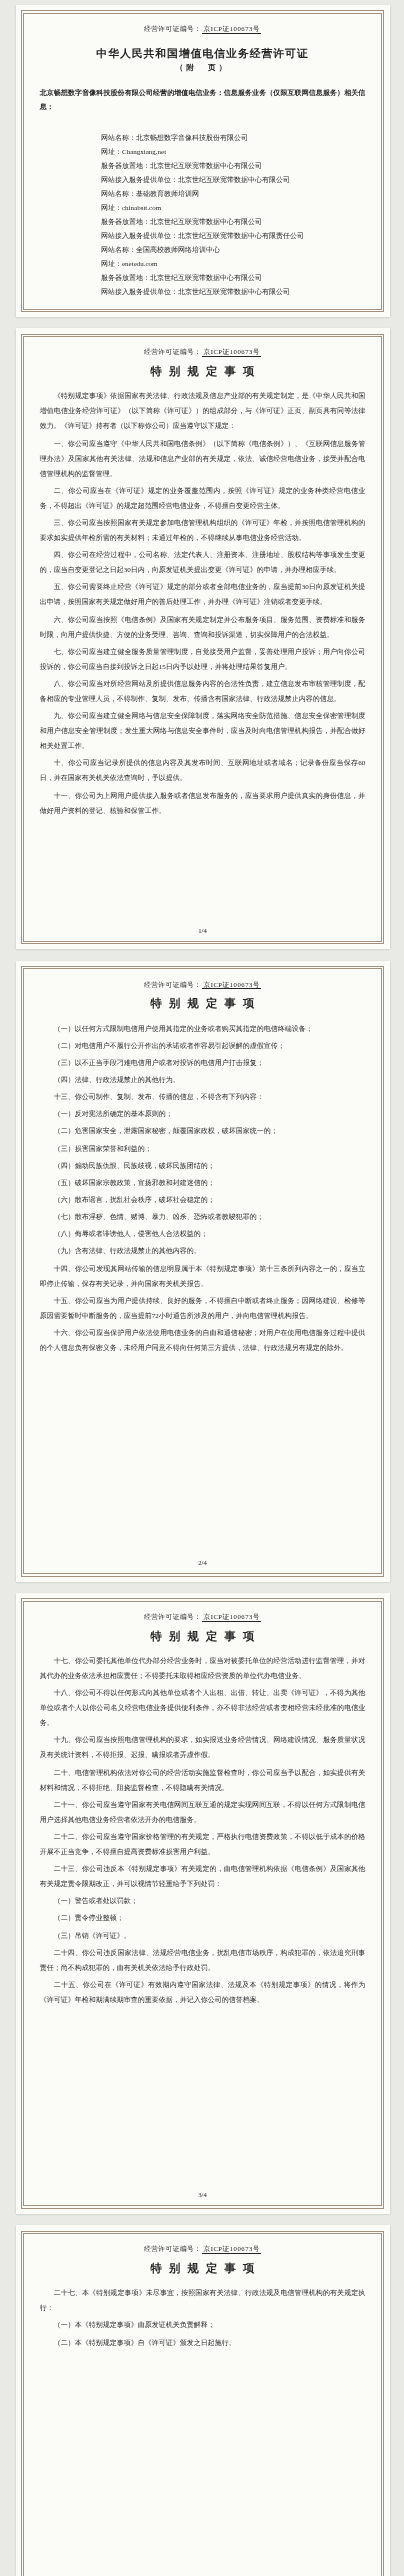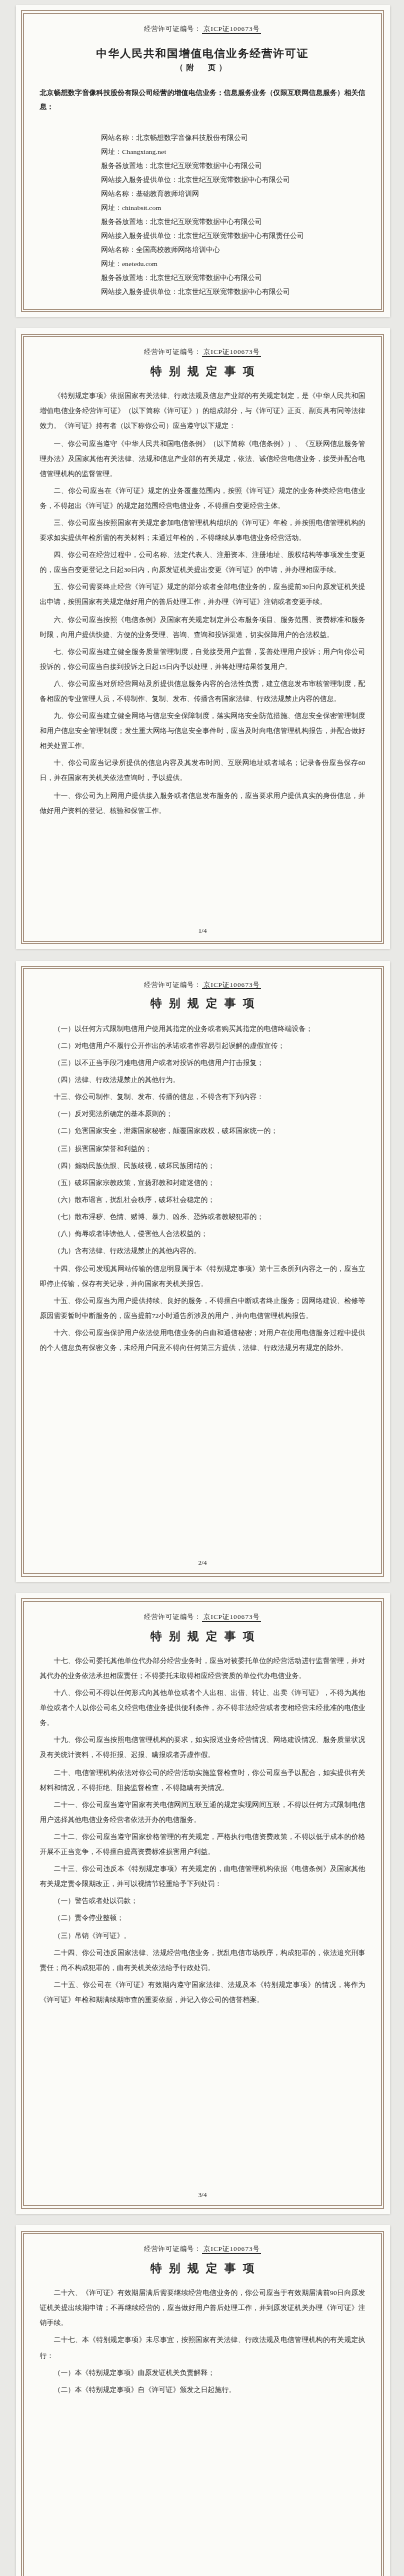--- a/index.html
+++ b/index.html
@@ -216,21 +216,20 @@
   </section>
 
   <section class="page page-prov">
     <div class="frame-outer">
       <div class="frame-inner">
         <div class="hdr">
           <span>经营许可证编号：</span><span class="lic-no">京ICP证100673号</span>
         </div>
         <h2 class="prov-title">特别规定事项</h2>
         <div class="prov-body">
-            <p class="clause">二十六、《许可证》有效期届满后需要继续经营电信业务的，你公司应当于有效期届满前90日向原发证机关提出续期申请；不再继续经营的，应当做好用户善后处理工作，并到原发证机关办理《许可证》注销手续。</p>
             <p class="clause">二十七、本《特别规定事项》未尽事宜，按照国家有关法律、行政法规及电信管理机构的有关规定执行：</p>
             <p class="clause">（一）本《特别规定事项》由原发证机关负责解释；</p>
             <p class="clause">（二）本《特别规定事项》自《许可证》颁发之日起施行。</p>
           </div>
 
       </div>
     </div>
   </section>
 
 </div>

